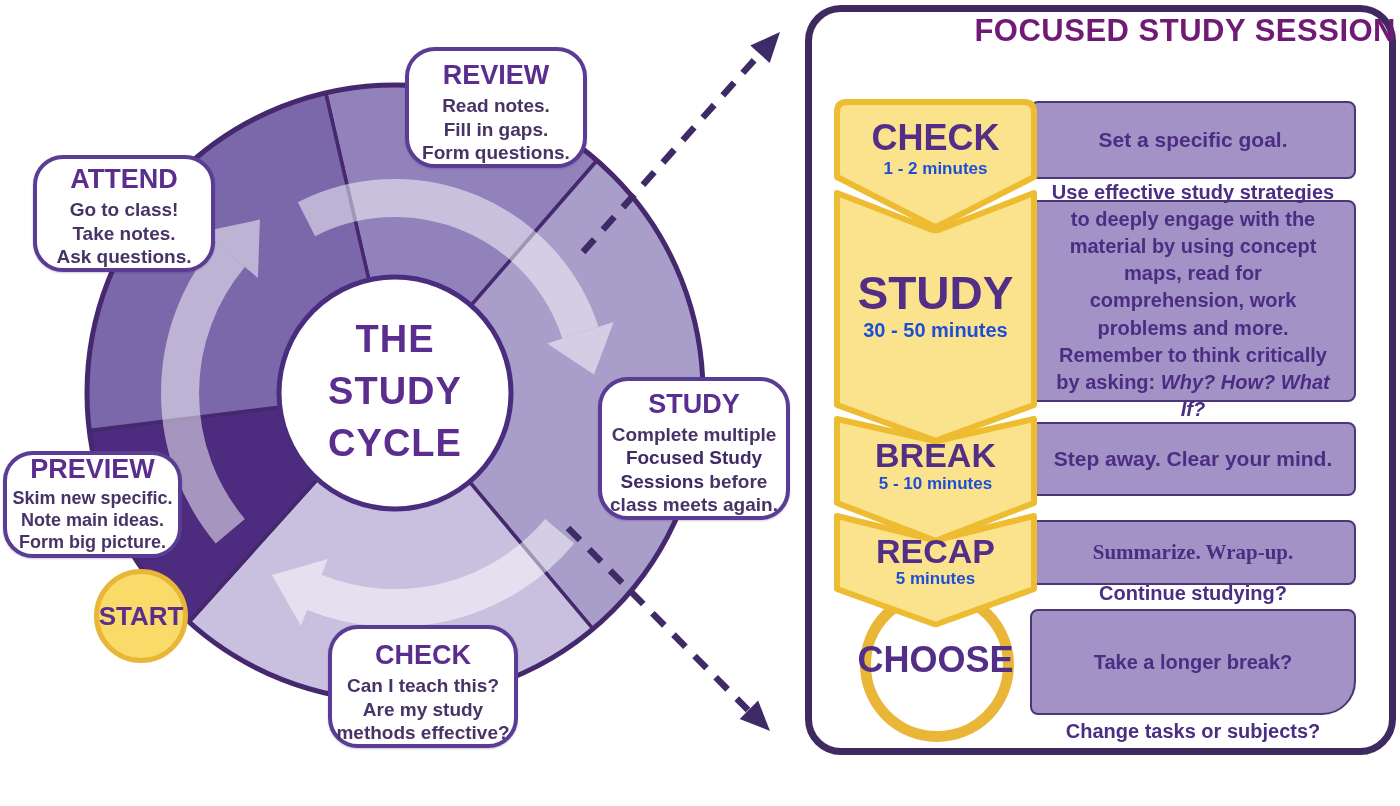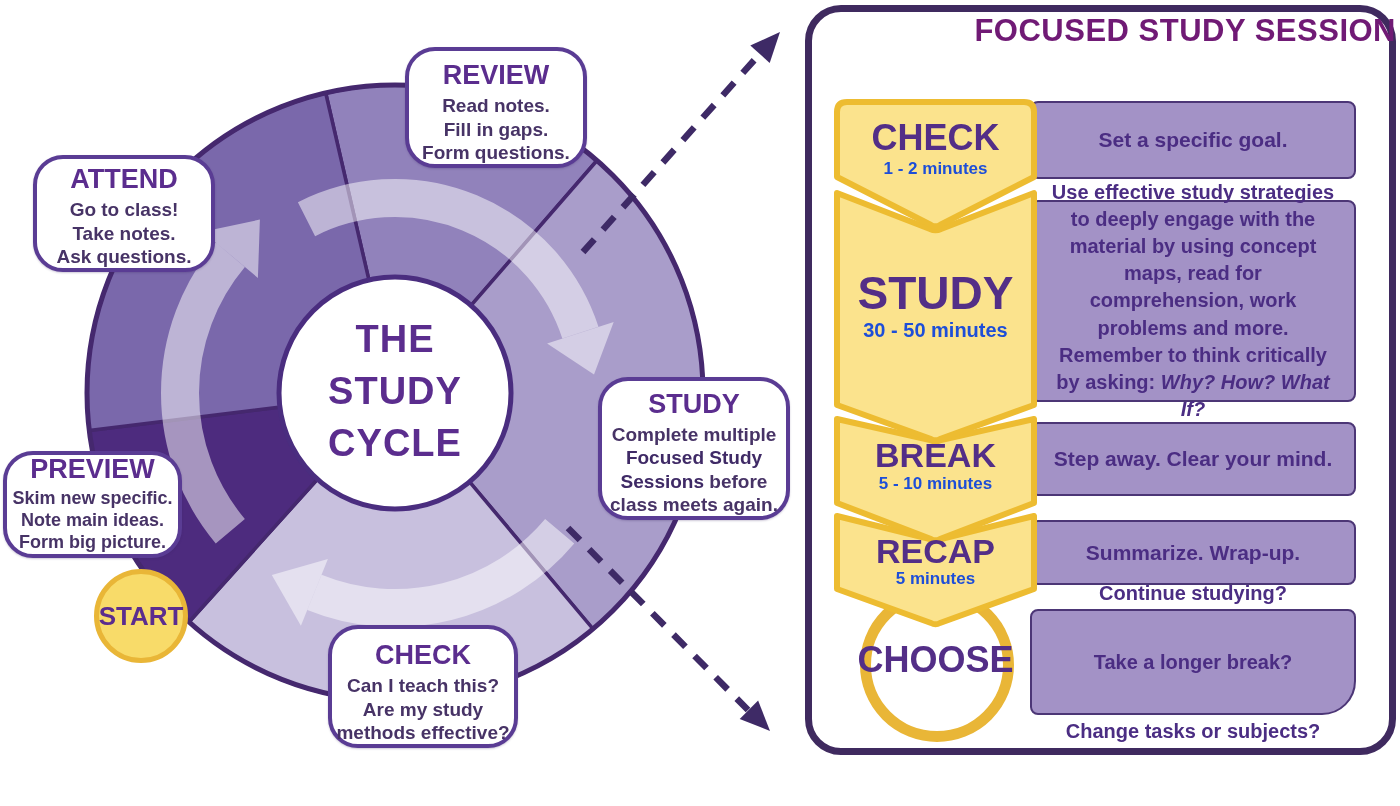--- a/index.html
+++ b/index.html
@@ -140,21 +140,21 @@
   <div class="desc-box" style="top:200px;height:202px;">
     <div class="desc-p">Use effective study strategies to deeply engage with the material by using concept maps, read for comprehension, work problems and more.</div>
     <div class="desc-gap"></div>
     <div class="desc-p"><span>Remember to think critically by asking: </span><i>Why? How? What If?</i></div>
   </div>
 
   <div class="desc-box" style="top:422px;height:74px;">
     <div class="d-line" style="font-size:21px">Step away. Clear your mind.</div>
   </div>
 
-  <div class="desc-box" style="top:520px;height:65px;">
+  <div class="desc-box" style="top:520px;height:65px;font-family:Liberation Serif, serif;">
     <div class="d-line" style="font-size:21px">Summarize. Wrap-up.</div>
   </div>
 
   <div class="desc-box choose" style="top:609px;height:106px;gap:43px;">
     <div class="d-line">Continue studying?</div>
     <div class="d-line">Take a longer break?</div>
     <div class="d-line">Change tasks or subjects?</div>
   </div>
 
   <div class="choose-circle"></div>

